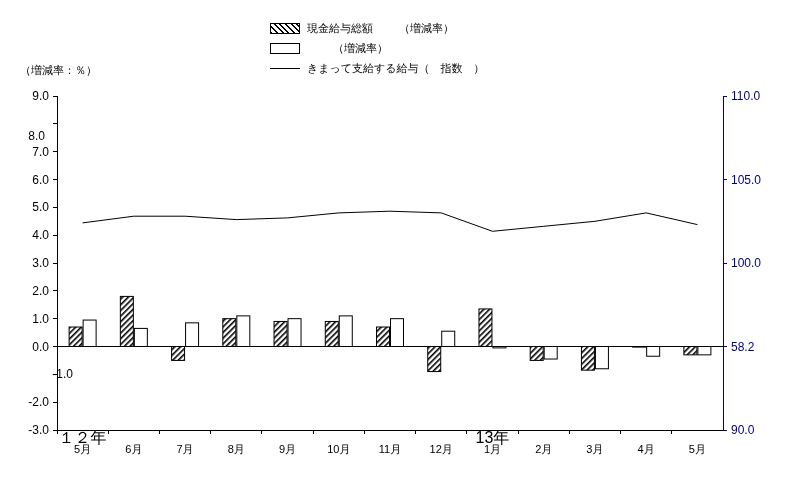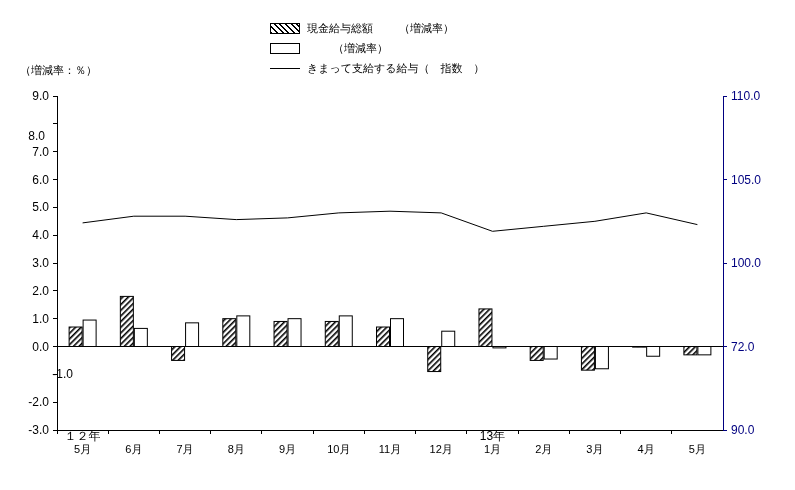--- a/index.html
+++ b/index.html
@@ -88,21 +88,21 @@
   .ylabel-right { color: #000080; }
   .xlabel {
     position: absolute;
     font-size: 11px;
     text-align: center;
     transform: translateX(-50%);
   }
   .xlabel .l2 { display: block; }
   .year-mark {
     position: absolute;
-    font-size: 12px;
+    font-size: 16px;
     transform: translateX(-50%);
   }
 </style>
 </head>
 <body>
 
 <div id="chart-root">
 
   <div class="legend">
     <div class="legend-row">
@@ -132,21 +132,21 @@
       <div class="ylabel-left" style="top: 263px; left: 0px; width: 49px;">3.0</div>
       <div class="ylabel-left" style="top: 290.833px; left: 0px; width: 49px;">2.0</div>
       <div class="ylabel-left" style="top: 318.667px; left: 0px; width: 49px;">1.0</div>
       <div class="ylabel-left" style="top: 346.5px; left: 0px; width: 49px;">0.0</div>
       <div class="ylabel-left" style="top: 374.333px; left: 0px; width: 49px; padding-left: 24px;">-1.0</div>
       <div class="ylabel-left" style="top: 402.167px; left: 0px; width: 49px;">-2.0</div>
       <div class="ylabel-left" style="top: 430px; left: 0px; width: 49px;">-3.0</div>
       <div class="ylabel-right" style="top: 96px; left: 731px;">110.0</div>
       <div class="ylabel-right" style="top: 179.5px; left: 731px;">105.0</div>
       <div class="ylabel-right" style="top: 263px; left: 731px;">100.0</div>
-      <div class="ylabel-right" style="top: 346.5px; left: 731px;">72.0</div>
+      <div class="ylabel-right" style="top: 346.5px; left: 731px;">58.2</div>
       <div class="ylabel-right" style="top: 430px; left: 731px;">90.0</div>
       <div class="xlabel" style="left: 82.6154px; top: 442px;">
         <span class="l2">5月</span>
       </div>
       <div class="xlabel" style="left: 133.846px; top: 442px;">
         <span class="l2">6月</span>
       </div>
       <div class="xlabel" style="left: 185.077px; top: 442px;">
         <span class="l2">7月</span>
       </div>

